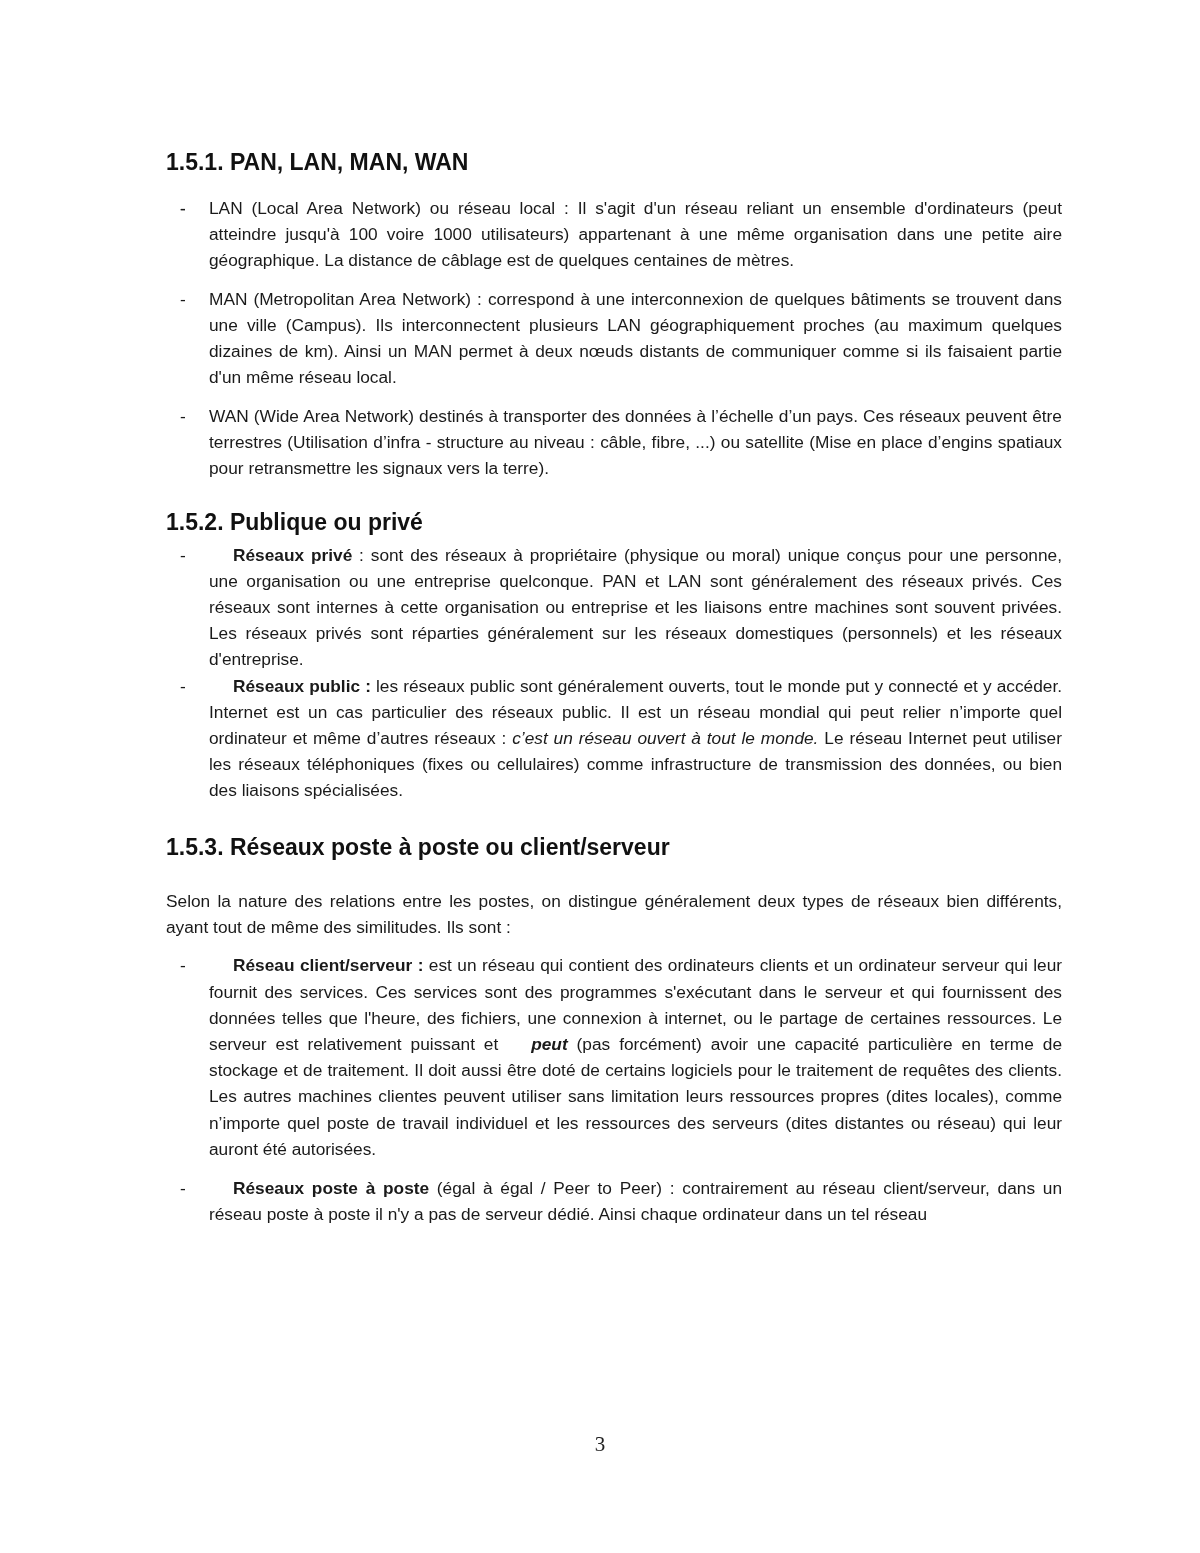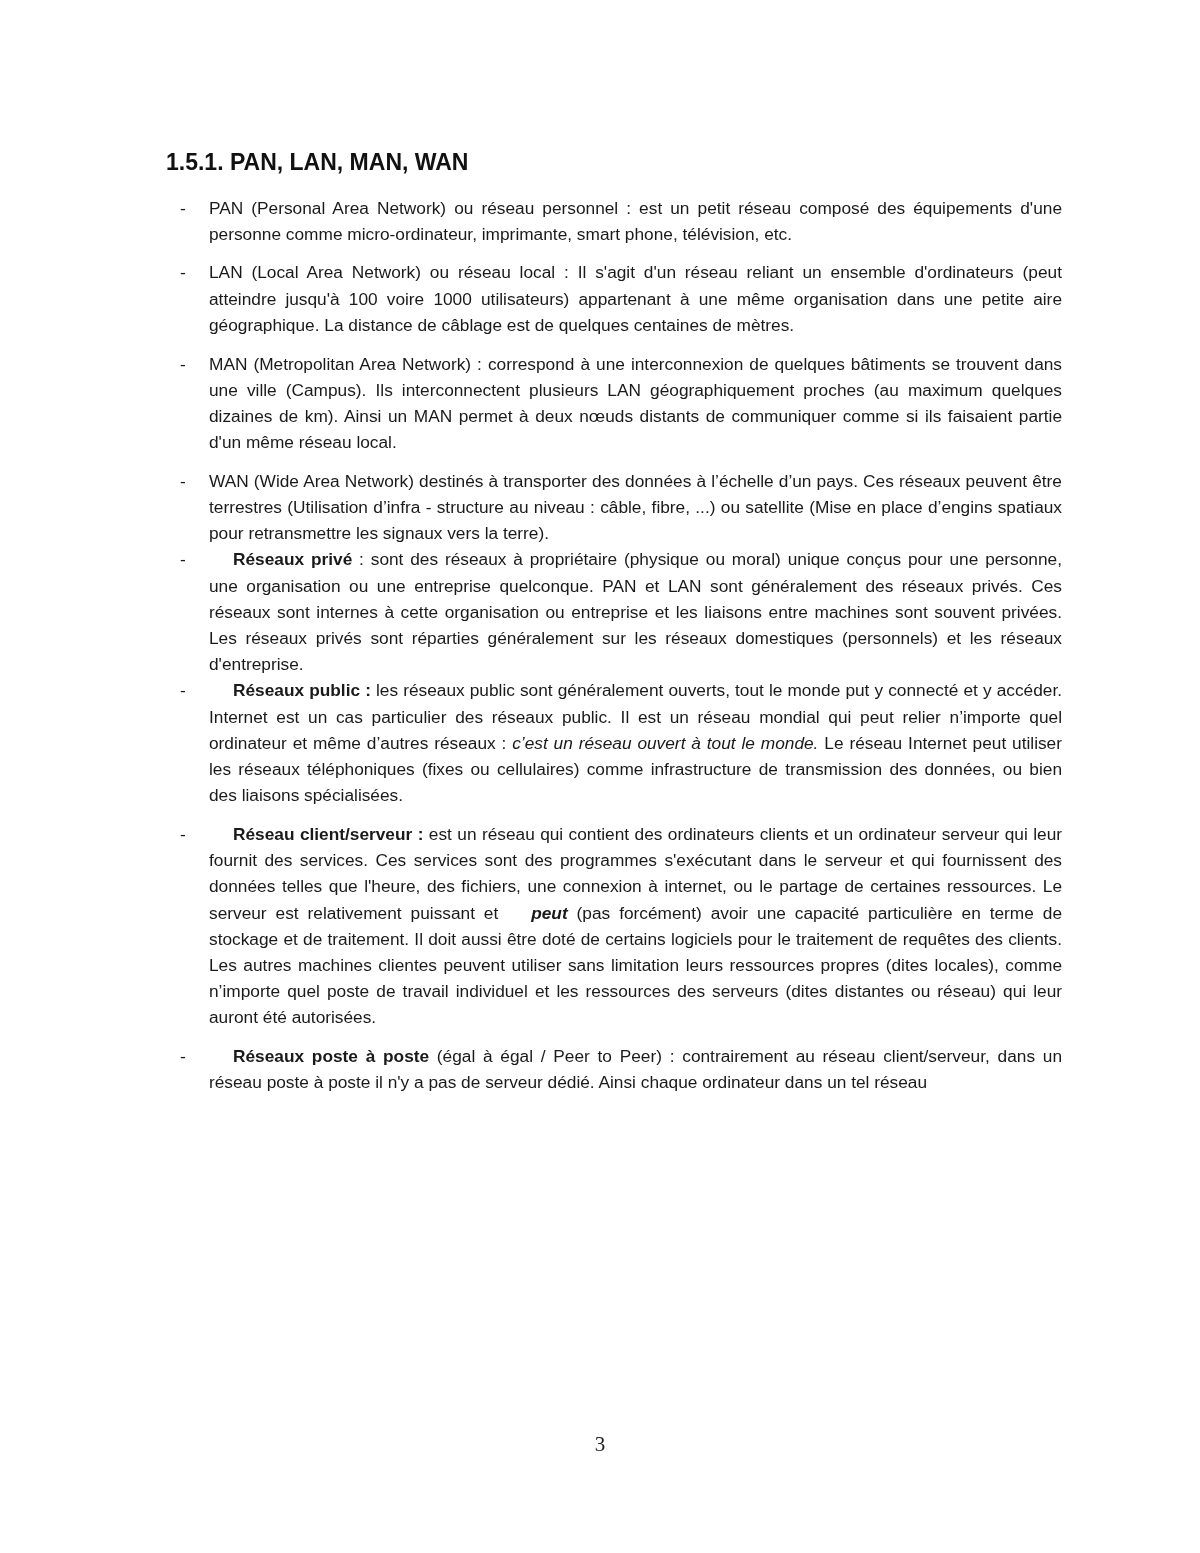--- a/index.html
+++ b/index.html
@@ -23,31 +23,34 @@
   .pagenum { position: absolute; left: 0; width: 1200px; top: 1428px; text-align: center; font-family: "Liberation Serif", serif; font-size: 21px; color: #222; }
 </style>
 </head>
 <body>
 
 <div class="page">
   <div class="content">
 
     <h2>1.5.1. PAN, LAN, MAN, WAN</h2>
     <ul class="bullets spaced">
-      <li><span class="dash">-</span><span>PAN (Personal Area Network) ou réseau personnel : est un petit réseau composé des équipements d'une personne comme micro-ordinateur, imprimante, smart phone, télévision, etc.</span></li>
+      <li><span class="dash">-</span></li>
       <li><span class="dash">-</span><span>LAN (Local Area Network) ou réseau local : Il s'agit d'un réseau reliant un ensemble d'ordinateurs (peut atteindre jusqu'à 100 voire 1000 utilisateurs) appartenant à une même organisation dans une petite aire géographique. La distance de câblage est de quelques centaines de mètres.</span></li>
       <li><span class="dash">-</span><span>MAN (Metropolitan Area Network) : correspond à une interconnexion de quelques bâtiments se trouvent dans une ville (Campus). Ils interconnectent plusieurs LAN géographiquement proches (au maximum quelques dizaines de km). Ainsi un MAN permet à deux nœuds distants de communiquer comme si ils faisaient partie d'un même réseau local.</span></li>
       <li><span class="dash">-</span><span>WAN (Wide Area Network) destinés à transporter des données à l’échelle d’un pays. Ces réseaux peuvent être terrestres (Utilisation d’infra - structure au niveau : câble, fibre, ...) ou satellite (Mise en place d’engins spatiaux pour retransmettre les signaux vers la terre).</span></li>
     </ul>
 
+    <h2 class="h152">1.5.2. Publique ou privé</h2>
     <ul class="bullets tight sec2list">
       <li><span class="dash">-</span><span class="b">Réseaux privé</span><span> : sont des réseaux à propriétaire (physique ou moral) unique conçus pour une personne, une organisation ou une entreprise quelconque. PAN et LAN sont généralement des réseaux privés. Ces réseaux sont internes à cette organisation ou entreprise et les liaisons entre machines sont souvent privées. Les réseaux privés sont réparties généralement sur les réseaux domestiques (personnels) et les réseaux d'entreprise.</span></li>
       <li><span class="dash">-</span><span class="b">Réseaux public :</span><span> les réseaux public sont généralement ouverts, tout le monde put y connecté et y accéder. Internet est un cas particulier des réseaux public. Il est un réseau mondial qui peut relier n’importe quel ordinateur et même d’autres réseaux : </span><span class="i">c’est un réseau ouvert à tout le monde.</span><span> Le réseau Internet peut utiliser les réseaux téléphoniques (fixes ou cellulaires) comme infrastructure de transmission des données, ou bien des liaisons spécialisées.</span></li>
     </ul>
 
+    <h2 class="h153">1.5.3. Réseaux poste à poste ou client/serveur</h2>
+    <p class="sec3intro">Selon la nature des relations entre les postes, on distingue généralement deux types de réseaux bien différents, ayant tout de même des similitudes. Ils sont :</p>
     <ul class="bullets spaced">
       <li><span class="dash">-</span><span class="b">Réseau client/serveur :</span><span> est un réseau qui contient des ordinateurs clients et un ordinateur serveur qui leur fournit des services. Ces services sont des programmes s'exécutant dans le serveur et qui fournissent des données telles que l'heure, des fichiers, une connexion à internet, ou le partage de certaines ressources. Le serveur est relativement puissant et </span><span class="b i">peut</span><span> (pas forcément) avoir une capacité particulière en terme de stockage et de traitement. Il doit aussi être doté de certains logiciels pour le traitement de requêtes des clients. Les autres machines clientes peuvent utiliser sans limitation leurs ressources propres (dites locales), comme n’importe quel poste de travail individuel et les ressources des serveurs (dites distantes ou réseau) qui leur auront été autorisées.</span></li>
       <li><span class="dash">-</span><span class="b">Réseaux poste à poste</span><span> (égal à égal / Peer to Peer) : contrairement au réseau client/serveur, dans un réseau poste à poste il n'y a pas de serveur dédié. Ainsi chaque ordinateur dans un tel réseau</span></li>
     </ul>
 
   </div>
   <div class="pagenum">3</div>
 </div>
 
 </body></html>

